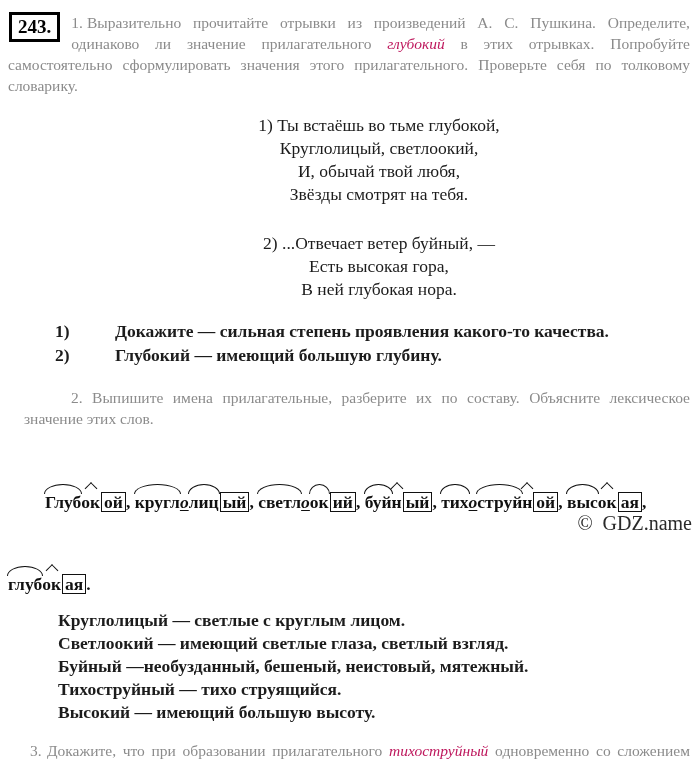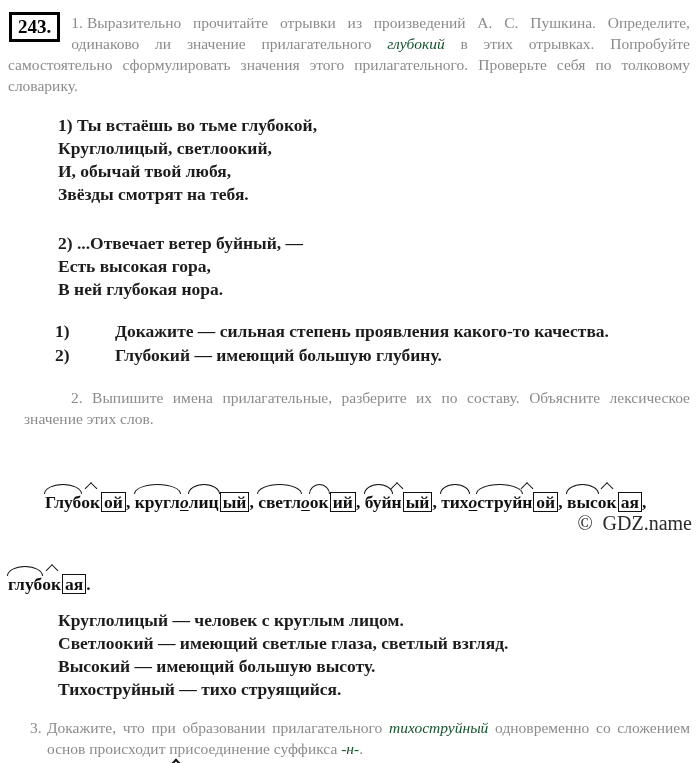--- a/index.html
+++ b/index.html
@@ -13,24 +13,24 @@
   
   .instr{color:#8b8b8b;font-size:15.5px;line-height:21px;text-align:justify;}
   .intro{padding:12px 10px 0 8px;margin:0;}
   .exbox{
     float:left;display:inline-block;
     border:2px solid #000;box-shadow:0 0 0 1px #000;
     padding:0 6px 1px 6px;margin:1px 12px 2px 2px;
     font-weight:bold;font-size:19px;color:#000;line-height:23px;
   }
   .tnum{margin-right:4px;}
-  .instr i{color:#14532d;}
+  .instr i{color:#be185d;}
 
   
-  .verse{margin:16px 0 0 58px;font-weight:bold;font-size:17.5px;line-height:23px;}
+  .verse{margin:16px 0 0 58px;font-weight:normal;font-size:17.5px;line-height:23px;text-align:center;}
   .verse1{margin-top:18px;}
   .verse2{margin-top:26px;}
 
   .answers{margin:18px 0 0 55px;font-weight:bold;font-size:17.5px;line-height:24px;}
   .answers .row{display:flex;}
   .answers .anum{width:60px;flex:0 0 60px;}
 
   .task2{margin:20px 0 0 16px;padding:0 10px 0 8px;text-indent:47px;}
 
   
@@ -116,24 +116,25 @@
       <span class="mword"><span class="mseg m-root">светл</span><span class="mseg m-conn">о</span><span class="mseg m-root">ок</span><span class="mseg m-end">ий</span><span>,</span></span>
       <span class="mword"><span class="mseg m-root">буй</span><span class="mseg m-suf">н</span><span class="mseg m-end">ый</span><span>,</span></span>
       <span class="mword"><span class="mseg m-root">тих</span><span class="mseg m-conn">о</span><span class="mseg m-root">струй</span><span class="mseg m-suf">н</span><span class="mseg m-end">ой</span><span>,</span></span>
       <span class="mword"><span class="mseg m-root">выс</span><span class="mseg m-suf">ок</span><span class="mseg m-end">ая</span><span>,</span></span>
     </div>
     <div class="mline2"><span class="mword"><span class="mseg m-root">глуб</span><span class="mseg m-suf">ок</span><span class="mseg m-end">ая</span><span>.</span></span>
     </div>
   </div>
 
   <div class="defs">
-    <div>Круглолицый — человек с круглым лицом.</div>
+    <div>Круглолицый — светлые с круглым лицом.</div>
     <div>Светлоокий — имеющий светлые глаза, светлый взгляд.</div>
+    <div>Буйный —необузданный, бешеный, неистовый, мятежный.</div>
+    <div>Тихоструйный — тихо струящийся.</div>
     <div>Высокий — имеющий большую высоту.</div>
-    <div>Тихоструйный — тихо струящийся.</div>
   </div>
 
   <div class="instr task3">
     <span class="t3num">3.</span>
     <span class="t3text"><span>Докажите, что при образовании прилагательного </span><i>тихоструйный</i><span> одновременно со сложением основ происходит присоединение суффикса </span><i>-н-</i><span>.</span></span>
   </div>
 
   <div class="formula"><span class="mseg m-root">Тих</span>
     <span>+</span>
     <span class="mseg m-root">струй</span>

